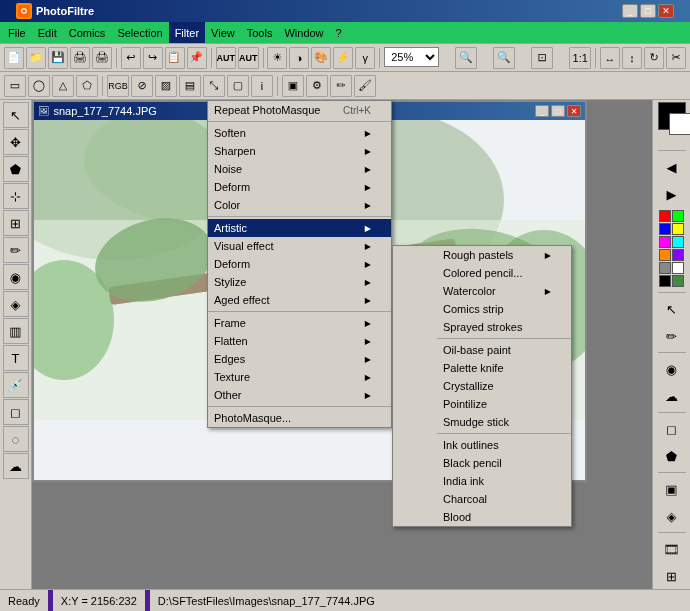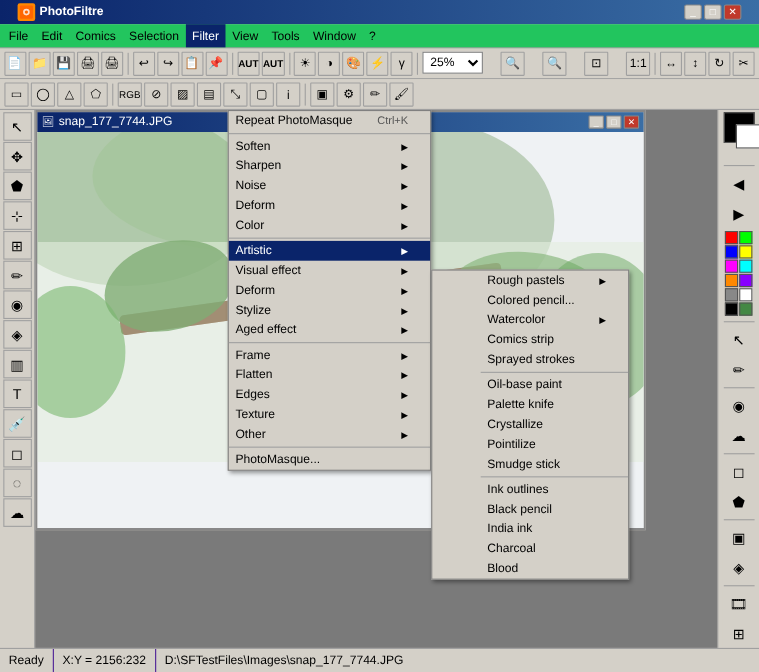--- a/index.html
+++ b/index.html
@@ -193,21 +193,21 @@
       background: #d4d0c8;
       border-top: 1px solid #a0a0a0;
       display: flex;
       align-items: center;
       font-size: 11px;
       position: absolute;
       bottom: 0; left: 0; right: 0;
     }
     .status-section {
       padding: 0 8px;
-      border-right: 1px solid #4c1d95;
+      border-right: 5px solid #4c1d95;
       height: 100%;
       display: flex; align-items: center;
     }
 
     .right-tools {
       width: 38px;
       background: #d4d0c8;
       border-left: 1px solid #a0a0a0;
       display: flex;
       flex-direction: column;

